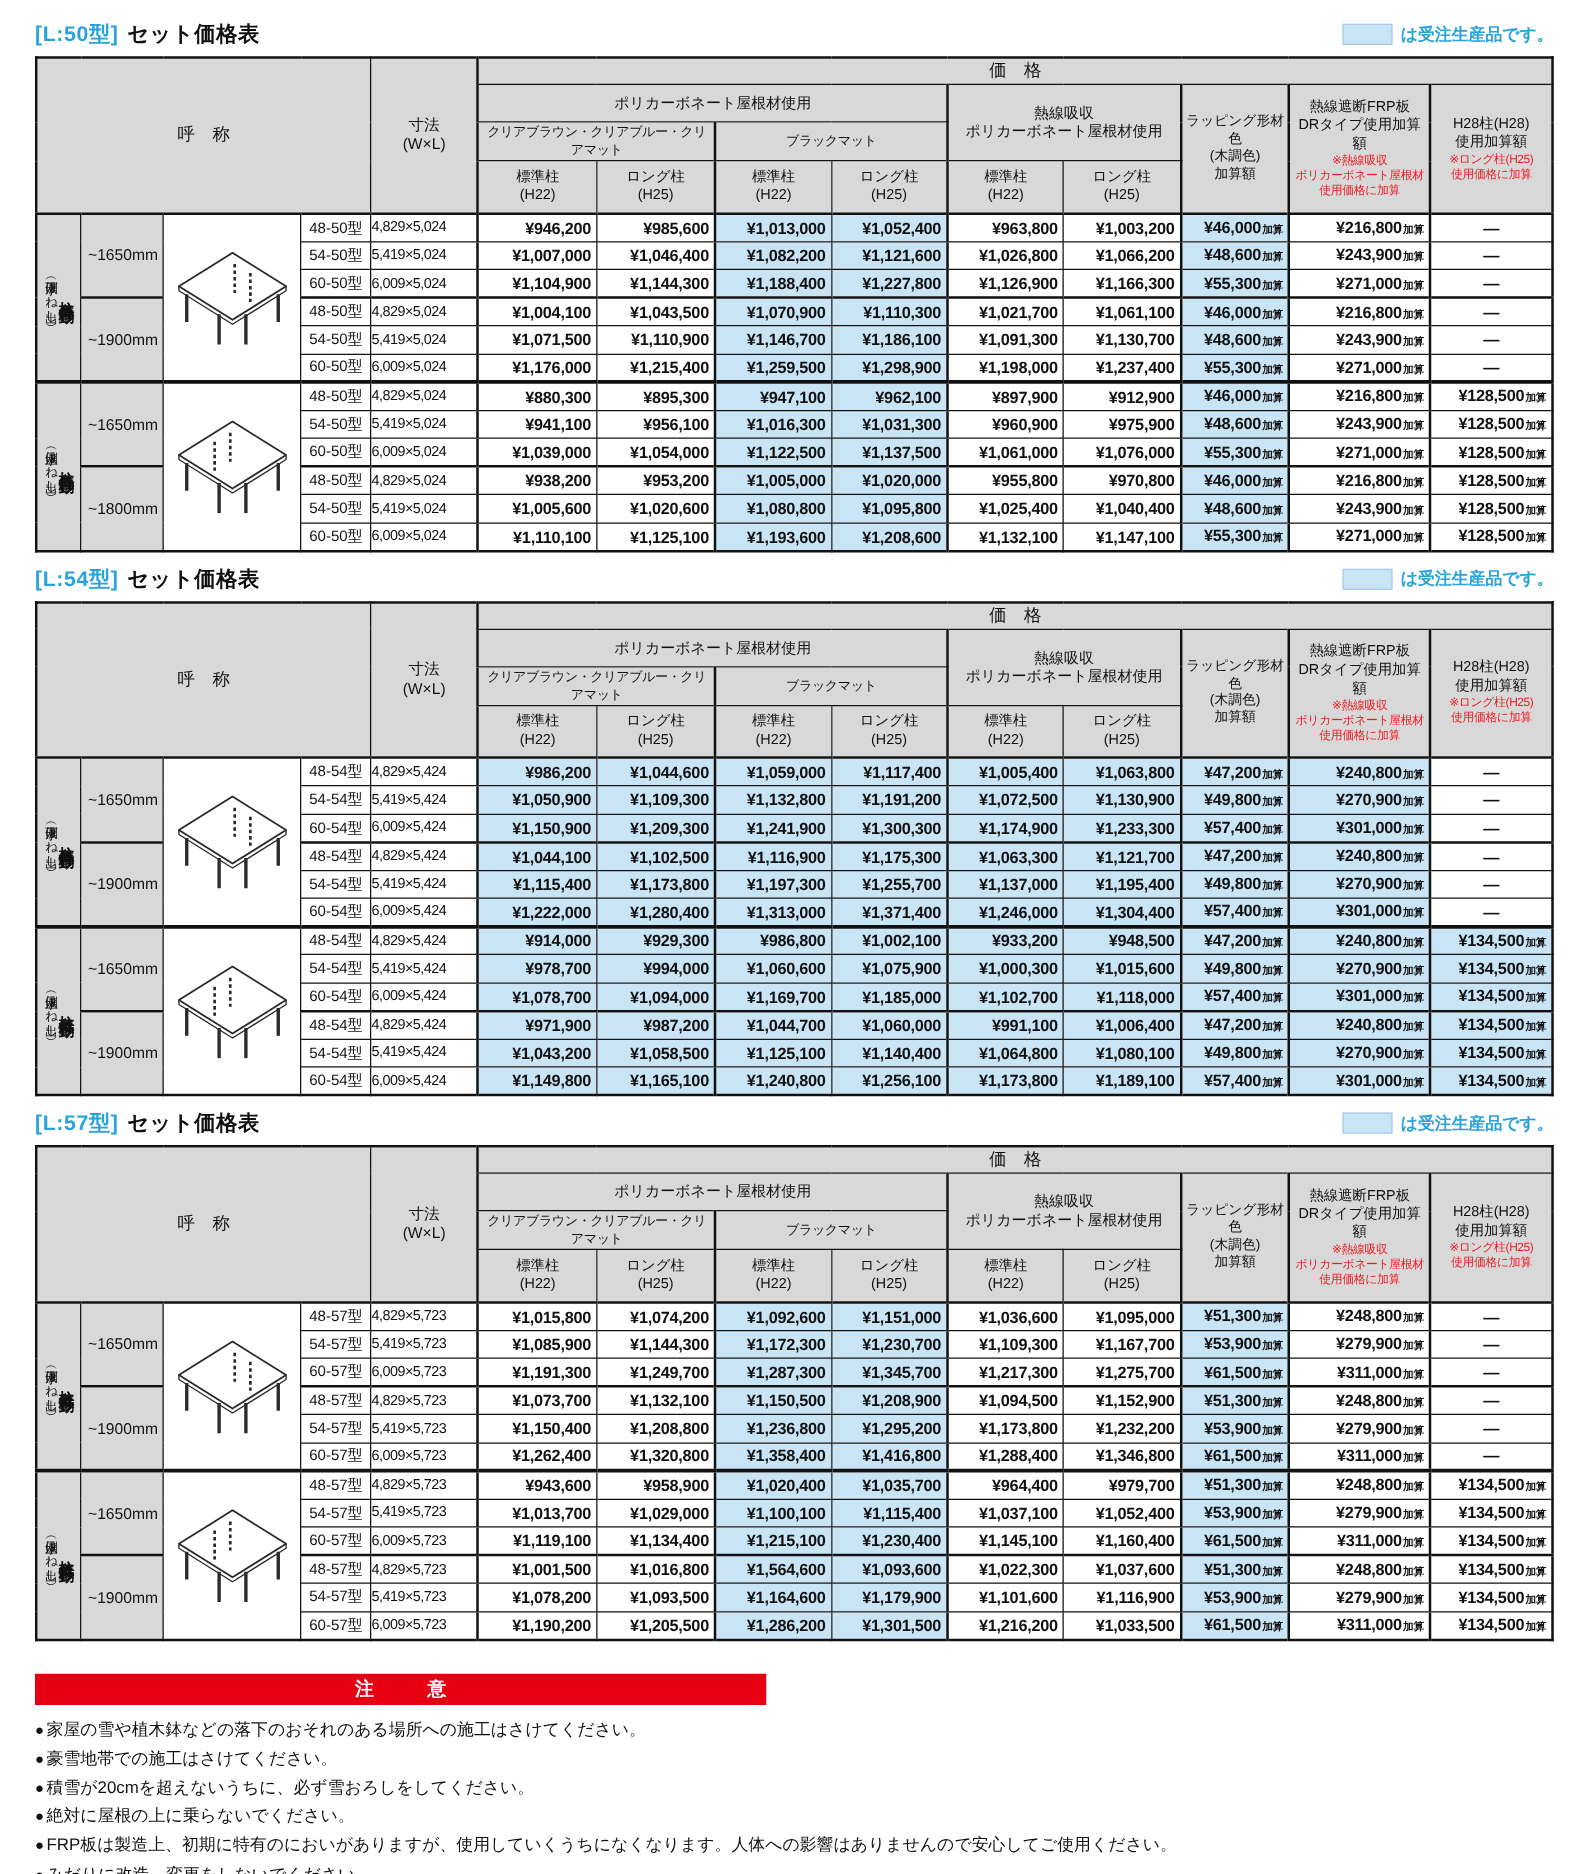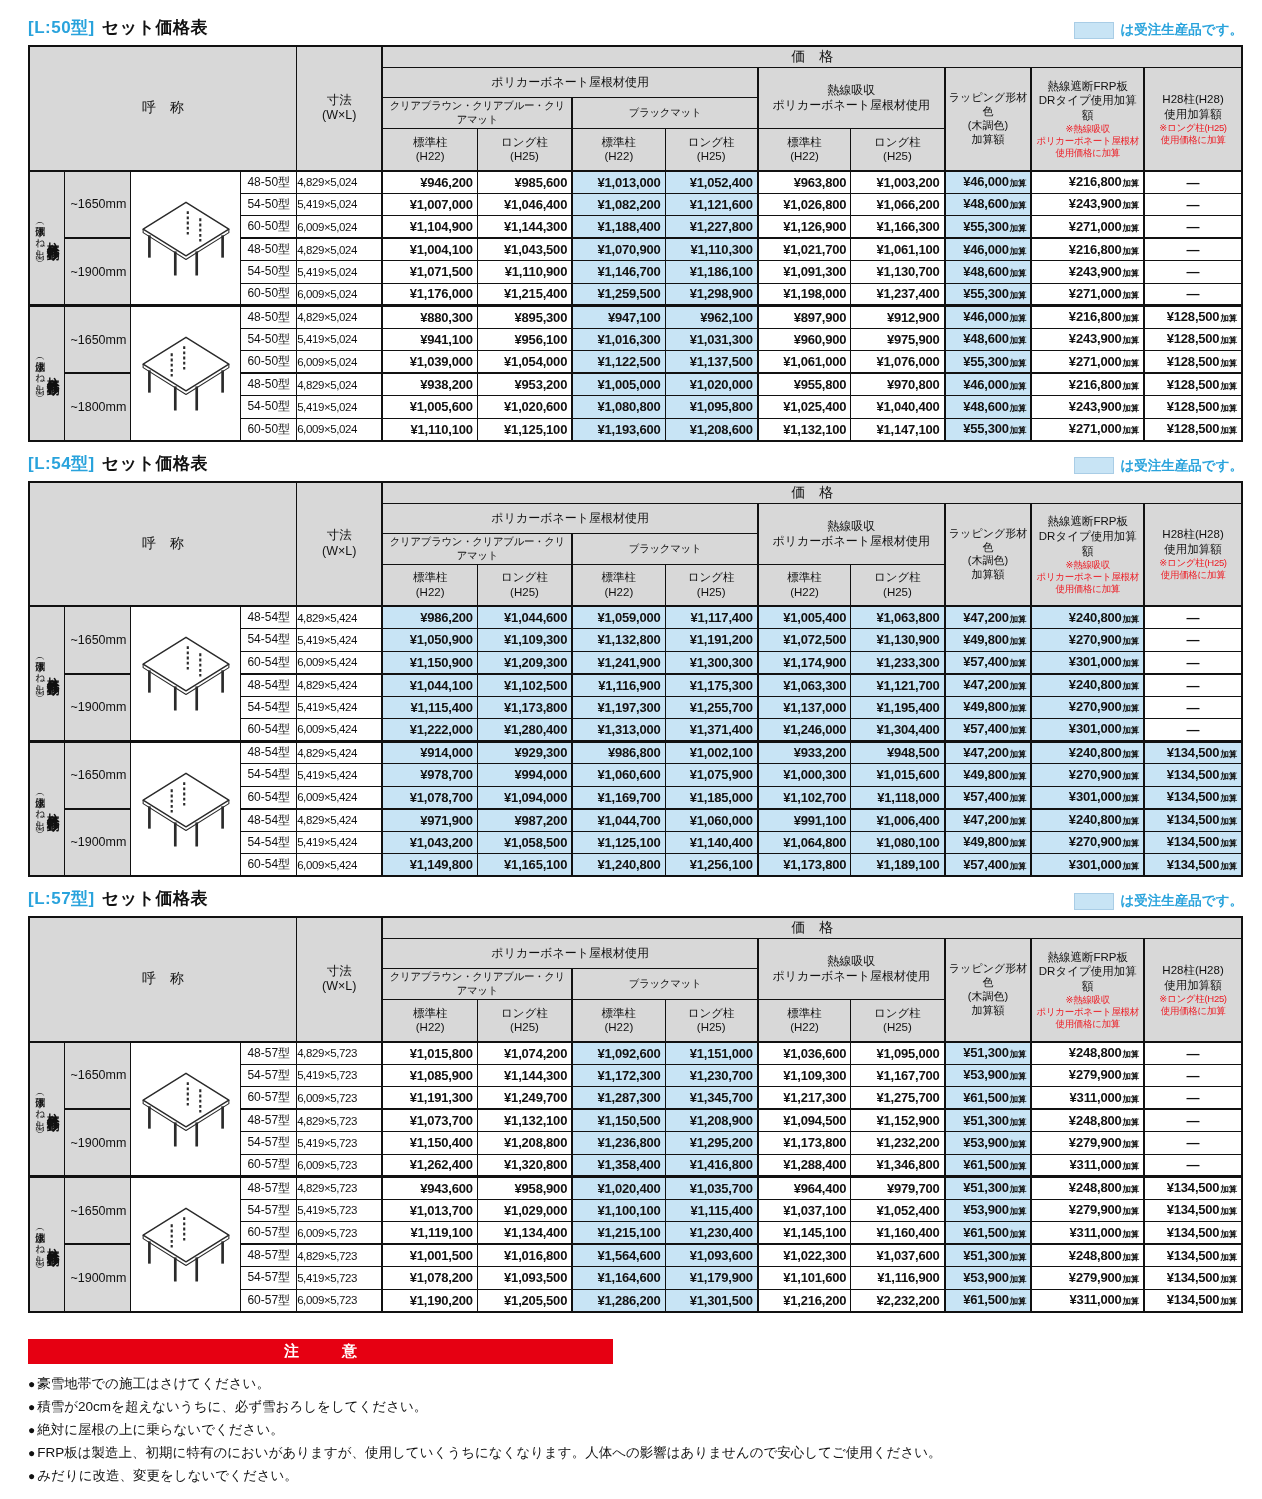--- a/index.html
+++ b/index.html
@@ -1,20 +1,20 @@
 <!DOCTYPE html>
 <html><head>
 <meta charset="utf-8">
 <style>
   html,body{margin:0;padding:0;background:#fff;}
   body{width:1262px;font-family:"Liberation Sans","DejaVu Sans",sans-serif;color:#111;}
   .page{padding:6px 19px 10px 28px;}
 
   
-  .section-head{display:flex;justify-content:space-between;align-items:flex-end;margin:10px 0 6px;}
+  .section-head{display:flex;justify-content:space-between;align-items:center;margin:10px 0 6px;}
   .section-title{margin:0;font-size:17px;font-weight:800;letter-spacing:.5px;}
   .bracket{color:#29a3dc;margin-right:7px;}
   .legend{display:flex;align-items:center;gap:7px;color:#29a3dc;font-size:13.5px;font-weight:700;}
   .swatch{width:38px;height:15px;background:#c8e4f5;border:1px solid #a9cde6;display:inline-block;}
 
   
   table.price-table{border-collapse:collapse;table-layout:fixed;border:2.5px solid #111;}
   .price-table th,.price-table td{border:1px solid #111;overflow:hidden;}
   .price-table th{background:#d8d8d8;font-weight:normal;padding:1px 2px;text-align:center;}
   .bl2{border-left-width:2px !important;}
@@ -852,33 +852,34 @@
               <td class="money bl2"><span class="num">¥134,500</span><span class="sfx">加算</span></td>
             </tr>
             <tr>
               <td class="model"><span>60-57型</span></td>
               <td class="size"><span>6,009×5,723</span></td>
               <td class="money bl2"><span class="num">¥1,190,200</span></td>
               <td class="money"><span class="num">¥1,205,500</span></td>
               <td class="money bl2 hl"><span class="num">¥1,286,200</span></td>
               <td class="money hl"><span class="num">¥1,301,500</span></td>
               <td class="money bl2"><span class="num">¥1,216,200</span></td>
-              <td class="money"><span class="num">¥2,232,200</span></td>
+              <td class="money"><span class="num">¥1,033,500</span></td>
               <td class="money bl2 hl"><span class="num">¥61,500</span><span class="sfx">加算</span></td>
               <td class="money bl2"><span class="num">¥311,000</span><span class="sfx">加算</span></td>
               <td class="money bl2"><span class="num">¥134,500</span><span class="sfx">加算</span></td>
             </tr>
           </tbody>
         </table>
       </div>
   </section>
 
   <section class="caution">
     <div class="caution-banner">注　意</div>
     <ul class="caution-list">
+      <li>家屋の雪や植木鉢などの落下のおそれのある場所への施工はさけてください。</li>
       <li>豪雪地帯での施工はさけてください。</li>
       <li>積雪が20cmを超えないうちに、必ず雪おろしをしてください。</li>
       <li>絶対に屋根の上に乗らないでください。</li>
       <li>FRP板は製造上、初期に特有のにおいがありますが、使用していくうちになくなります。人体への影響はありませんので安心してご使用ください。</li>
       <li>みだりに改造、変更をしないでください。</li>
 
     </ul>
 
   </section>
 

